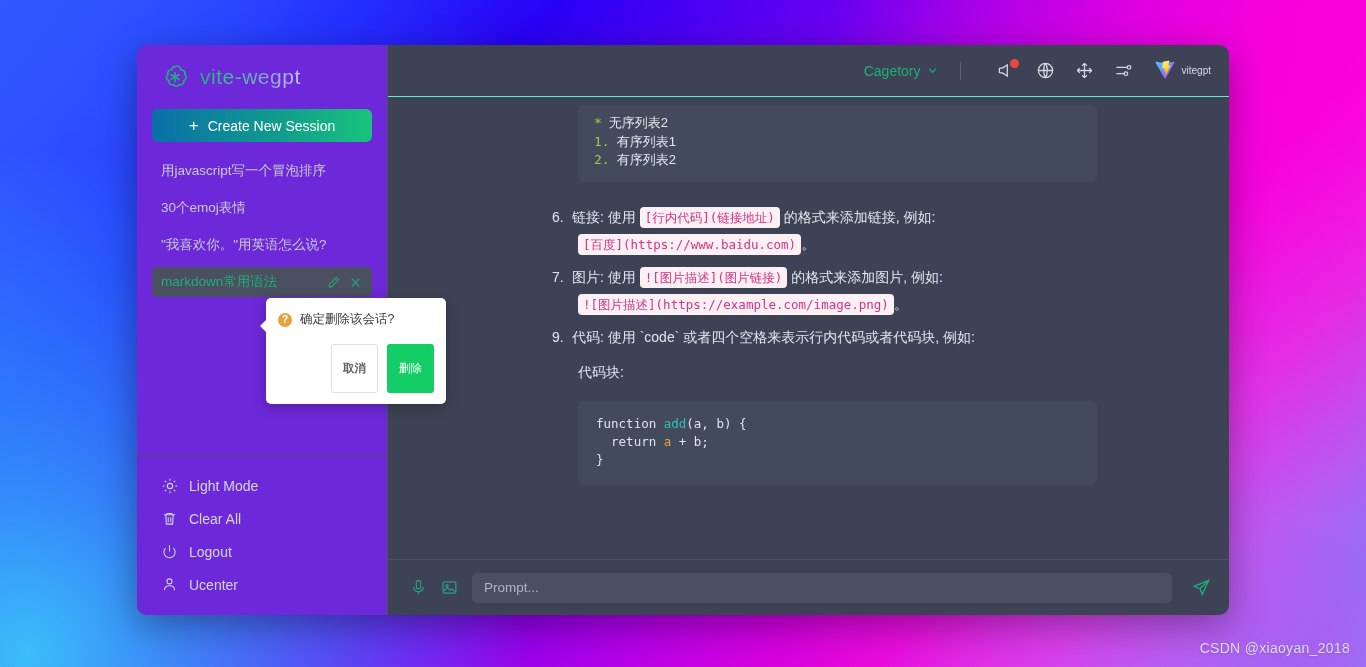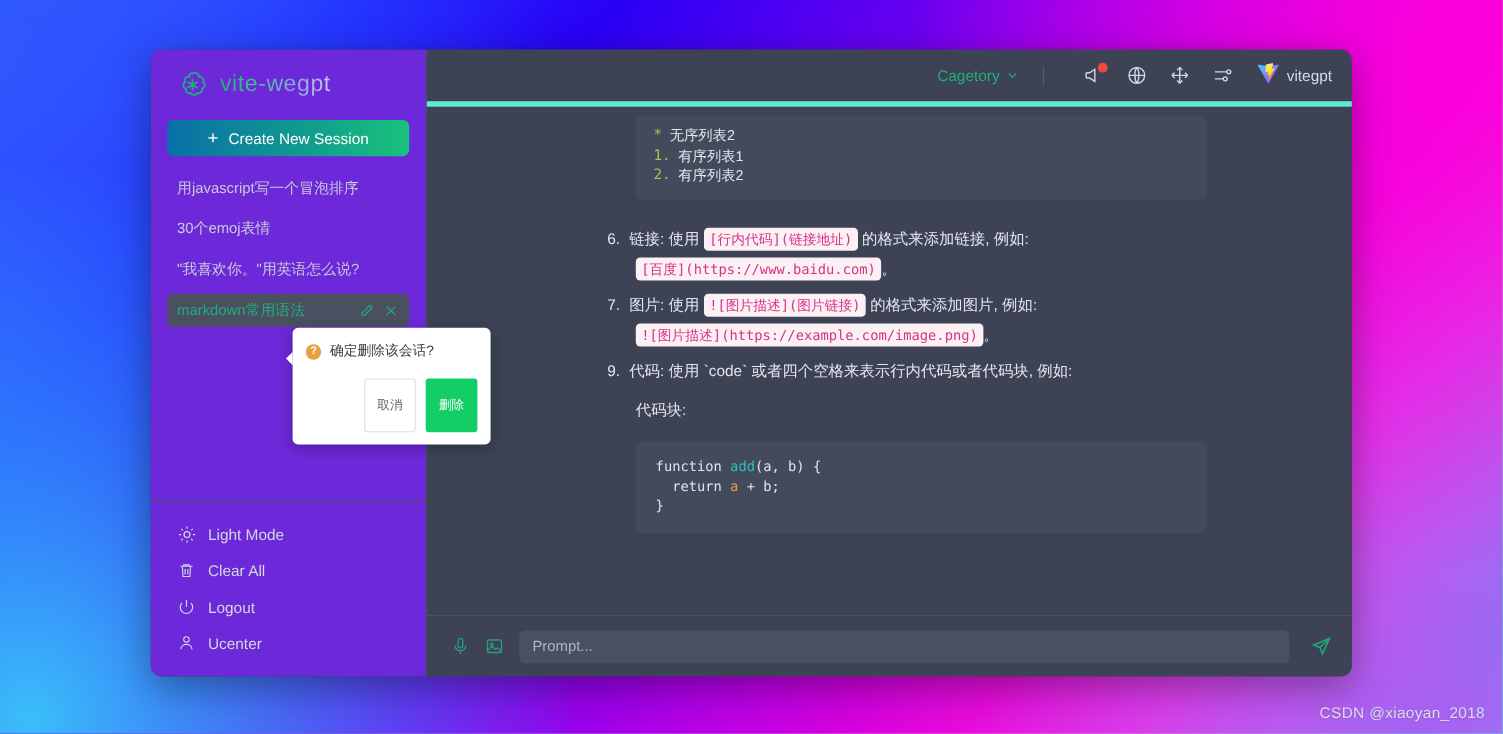--- a/index.html
+++ b/index.html
@@ -97,21 +97,21 @@
     display: flex; align-items: center; gap: 11px;
     padding: 8px 0 8px 24px;
     color: #d3d7e0; font-size: 14px; cursor: pointer;
   }
   .footer-item .f-icon { width: 17px; height: 17px; display: inline-flex; align-items: center; justify-content: center; color: #d3d7e0; }
 
   
   .main { flex: 1 1 auto; display: flex; flex-direction: column; min-width: 0; }
   .topbar {
     height: 52px; flex-shrink: 0;
-    border-bottom: 5px solid #5eead4;
+    border-bottom: 1px solid #5eead4;
     display: flex; align-items: center; justify-content: flex-end;
     padding-right: 18px; gap: 0;
   }
   .category {
     color: #1fae79; font-size: 14px;
     display: flex; align-items: center; gap: 6px;
     cursor: pointer;
   }
   .topbar-divider { width: 1px; height: 18px; background: #5a6174; margin: 0 22px; }
   .icon-btn {
@@ -123,21 +123,21 @@
   .icon-btn:first-of-type { margin-left: 0; }
   .badge-dot {
     position: absolute; top: 3px; right: 3px;
     width: 9px; height: 9px; border-radius: 50%;
     background: #f0483e;
   }
   .user-box {
     display: flex; align-items: center; gap: 7px;
     margin-left: 16px; cursor: pointer;
   }
-  .user-name { color: #d6dae3; font-size: 14px; }
+  .user-name { color: #d6dae3; font-size: 10px; }
 
   
   .content {
     flex: 1 1 auto; overflow: hidden; position: relative;
     padding: 8px 0 0 0;
   }
   .content-inner { padding: 0 70px 0 0; }
   .code-panel {
     background: #434a5c;
     border-radius: 6px;
@@ -226,21 +226,21 @@
     background: #e6a23c; color: #fff;
     font-size: 10px; line-height: 14px; text-align: center;
     flex-shrink: 0; margin-top: 2px; font-weight: bold;
   }
   .confirm-msg { font-size: 12.5px; color: #3a3a3a; }
   .confirm-actions { display: flex; justify-content: flex-end; gap: 9px; margin-top: 16px; }
   .btn-cancel {
     font-size: 11.5px; padding: 16px 11px;
     background: #fff; color: #606266;
     border: 1px solid #dcdfe6; border-radius: 3px;
-    cursor: pointer; font-family: inherit;
+    cursor: pointer; font-family: inherit; font-weight: bold;
   }
   .btn-delete {
     font-size: 11.5px; padding: 5px 12px;
     background: #13ce66; color: #fff;
     border: none; border-radius: 3px;
     cursor: pointer; font-family: inherit;
   }
 
   
   .watermark {

